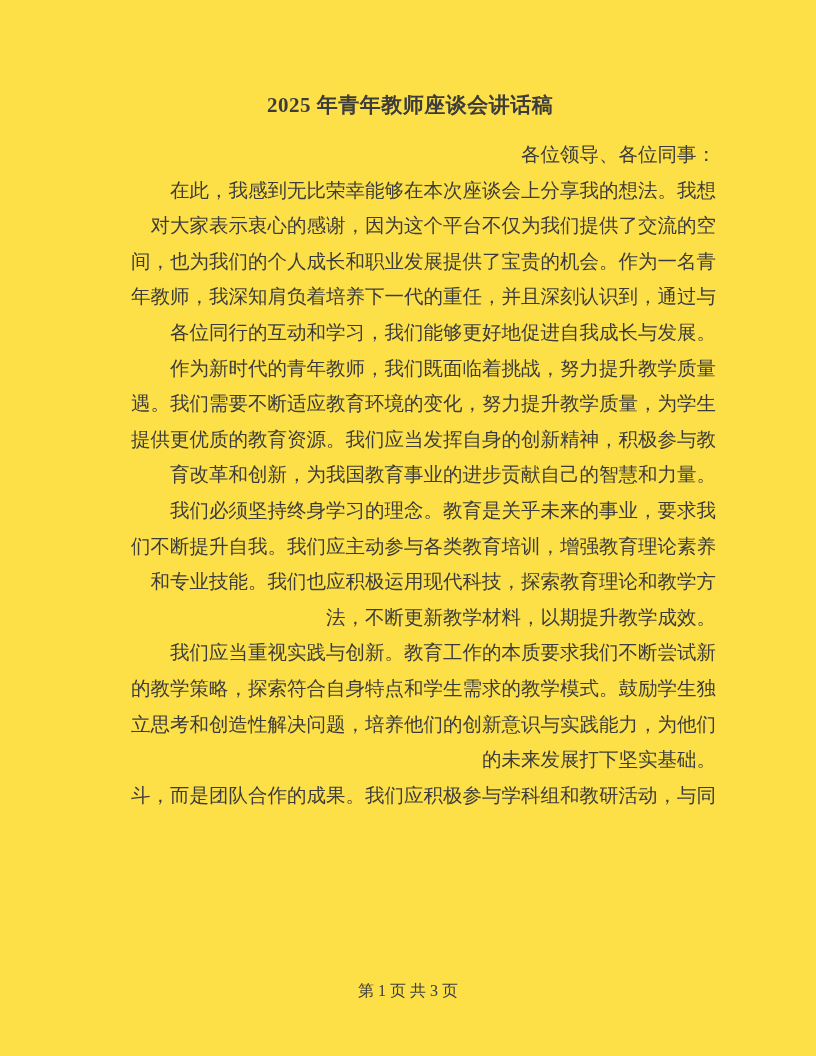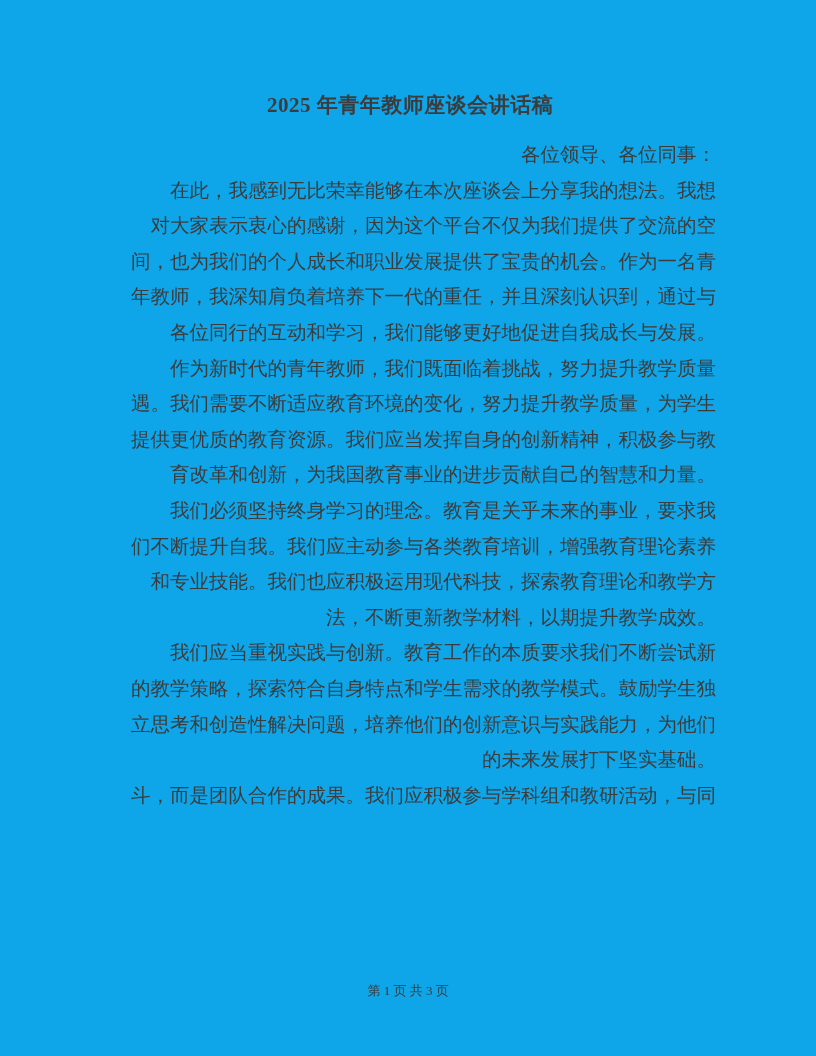--- a/index.html
+++ b/index.html
@@ -4,21 +4,21 @@
 <style>
   html, body {
     margin: 0;
     padding: 0;
     background: #ffffff;
   }
   .page {
     position: relative;
     width: 816px;
     height: 1056px;
-    background: #0ea5e9;
+    background: #fde047;
     font-family: "Liberation Serif", "DejaVu Serif", serif;
     color: #3c3c3c;
     overflow: hidden;
   }
   .doc-title {
     position: absolute;
     top: 92px;
     left: 110px;
     width: 600px;
     margin: 0;
@@ -43,21 +43,21 @@
   }
   .doc-body .line.first {
     text-indent: 40px;
   }
   .page-footer {
     position: absolute;
     top: 980px;
     left: 0;
     width: 816px;
     text-align: center;
-    font-size: 13px;
+    font-size: 16px;
     line-height: 22px;
     color: #3c3c3c;
   }
 </style>
 </head>
 <body>
 
 <div class="page">
   <h1 class="doc-title">2025 年青年教师座谈会讲话稿</h1>
 

